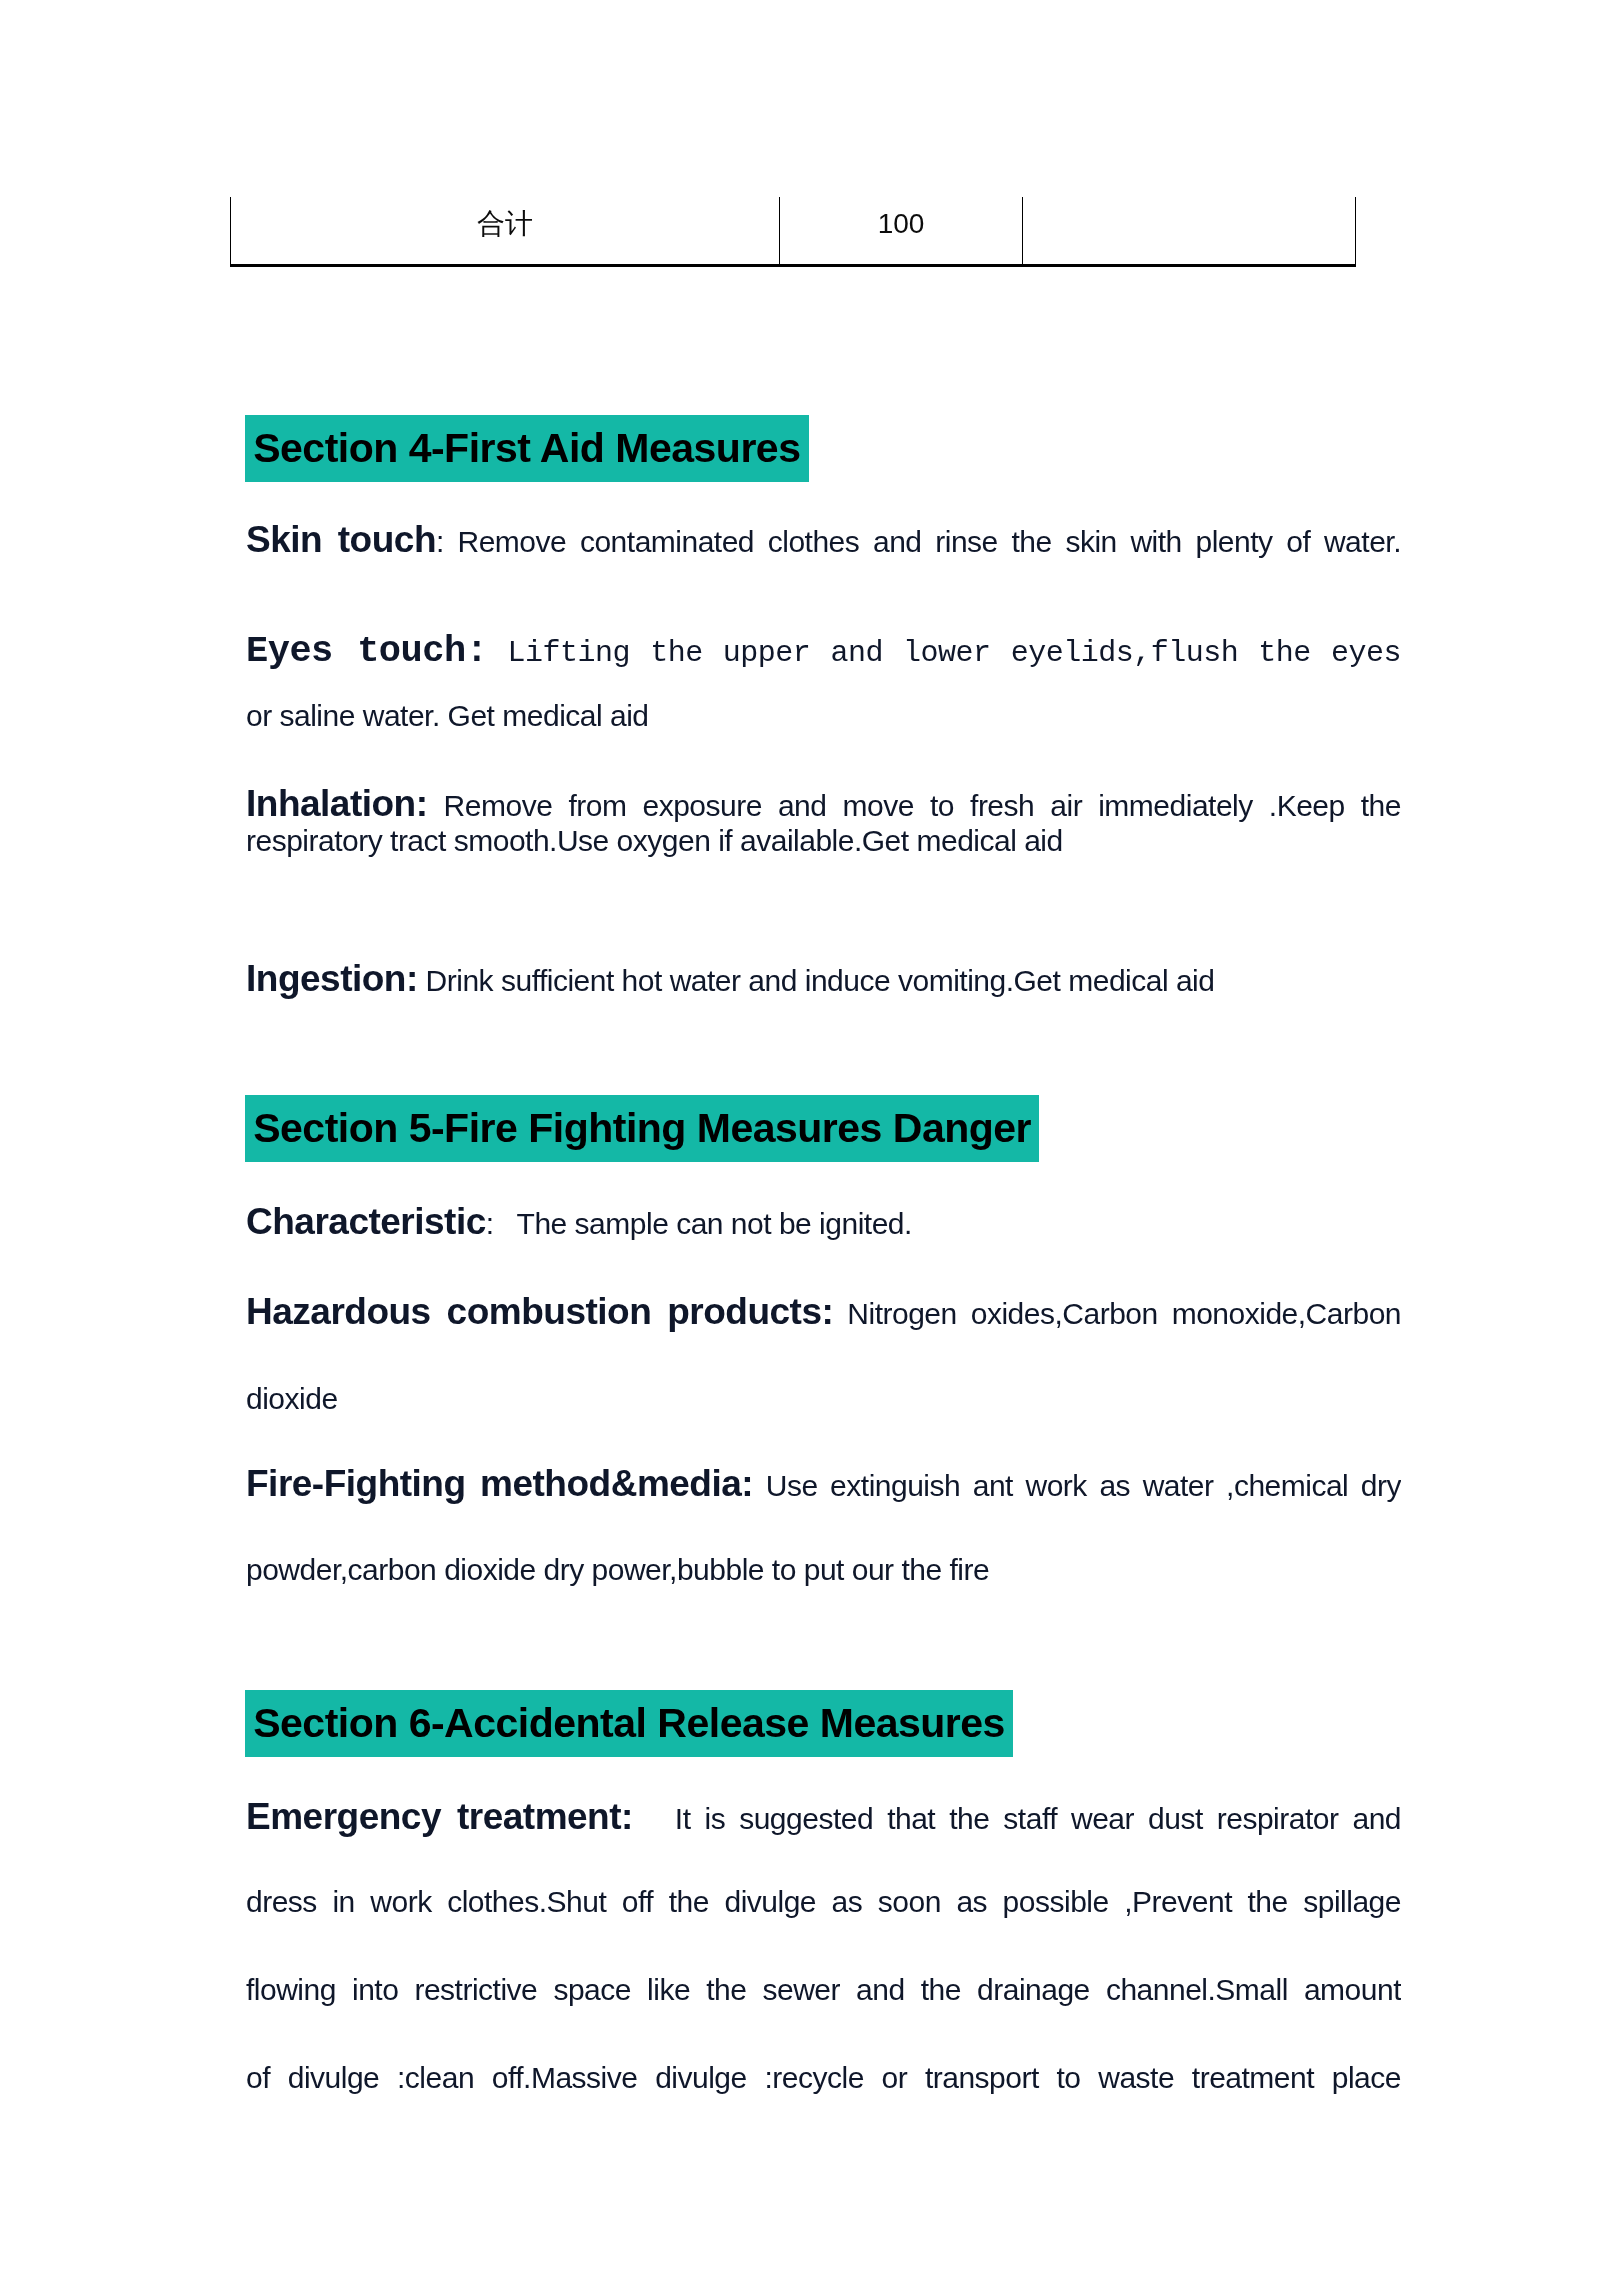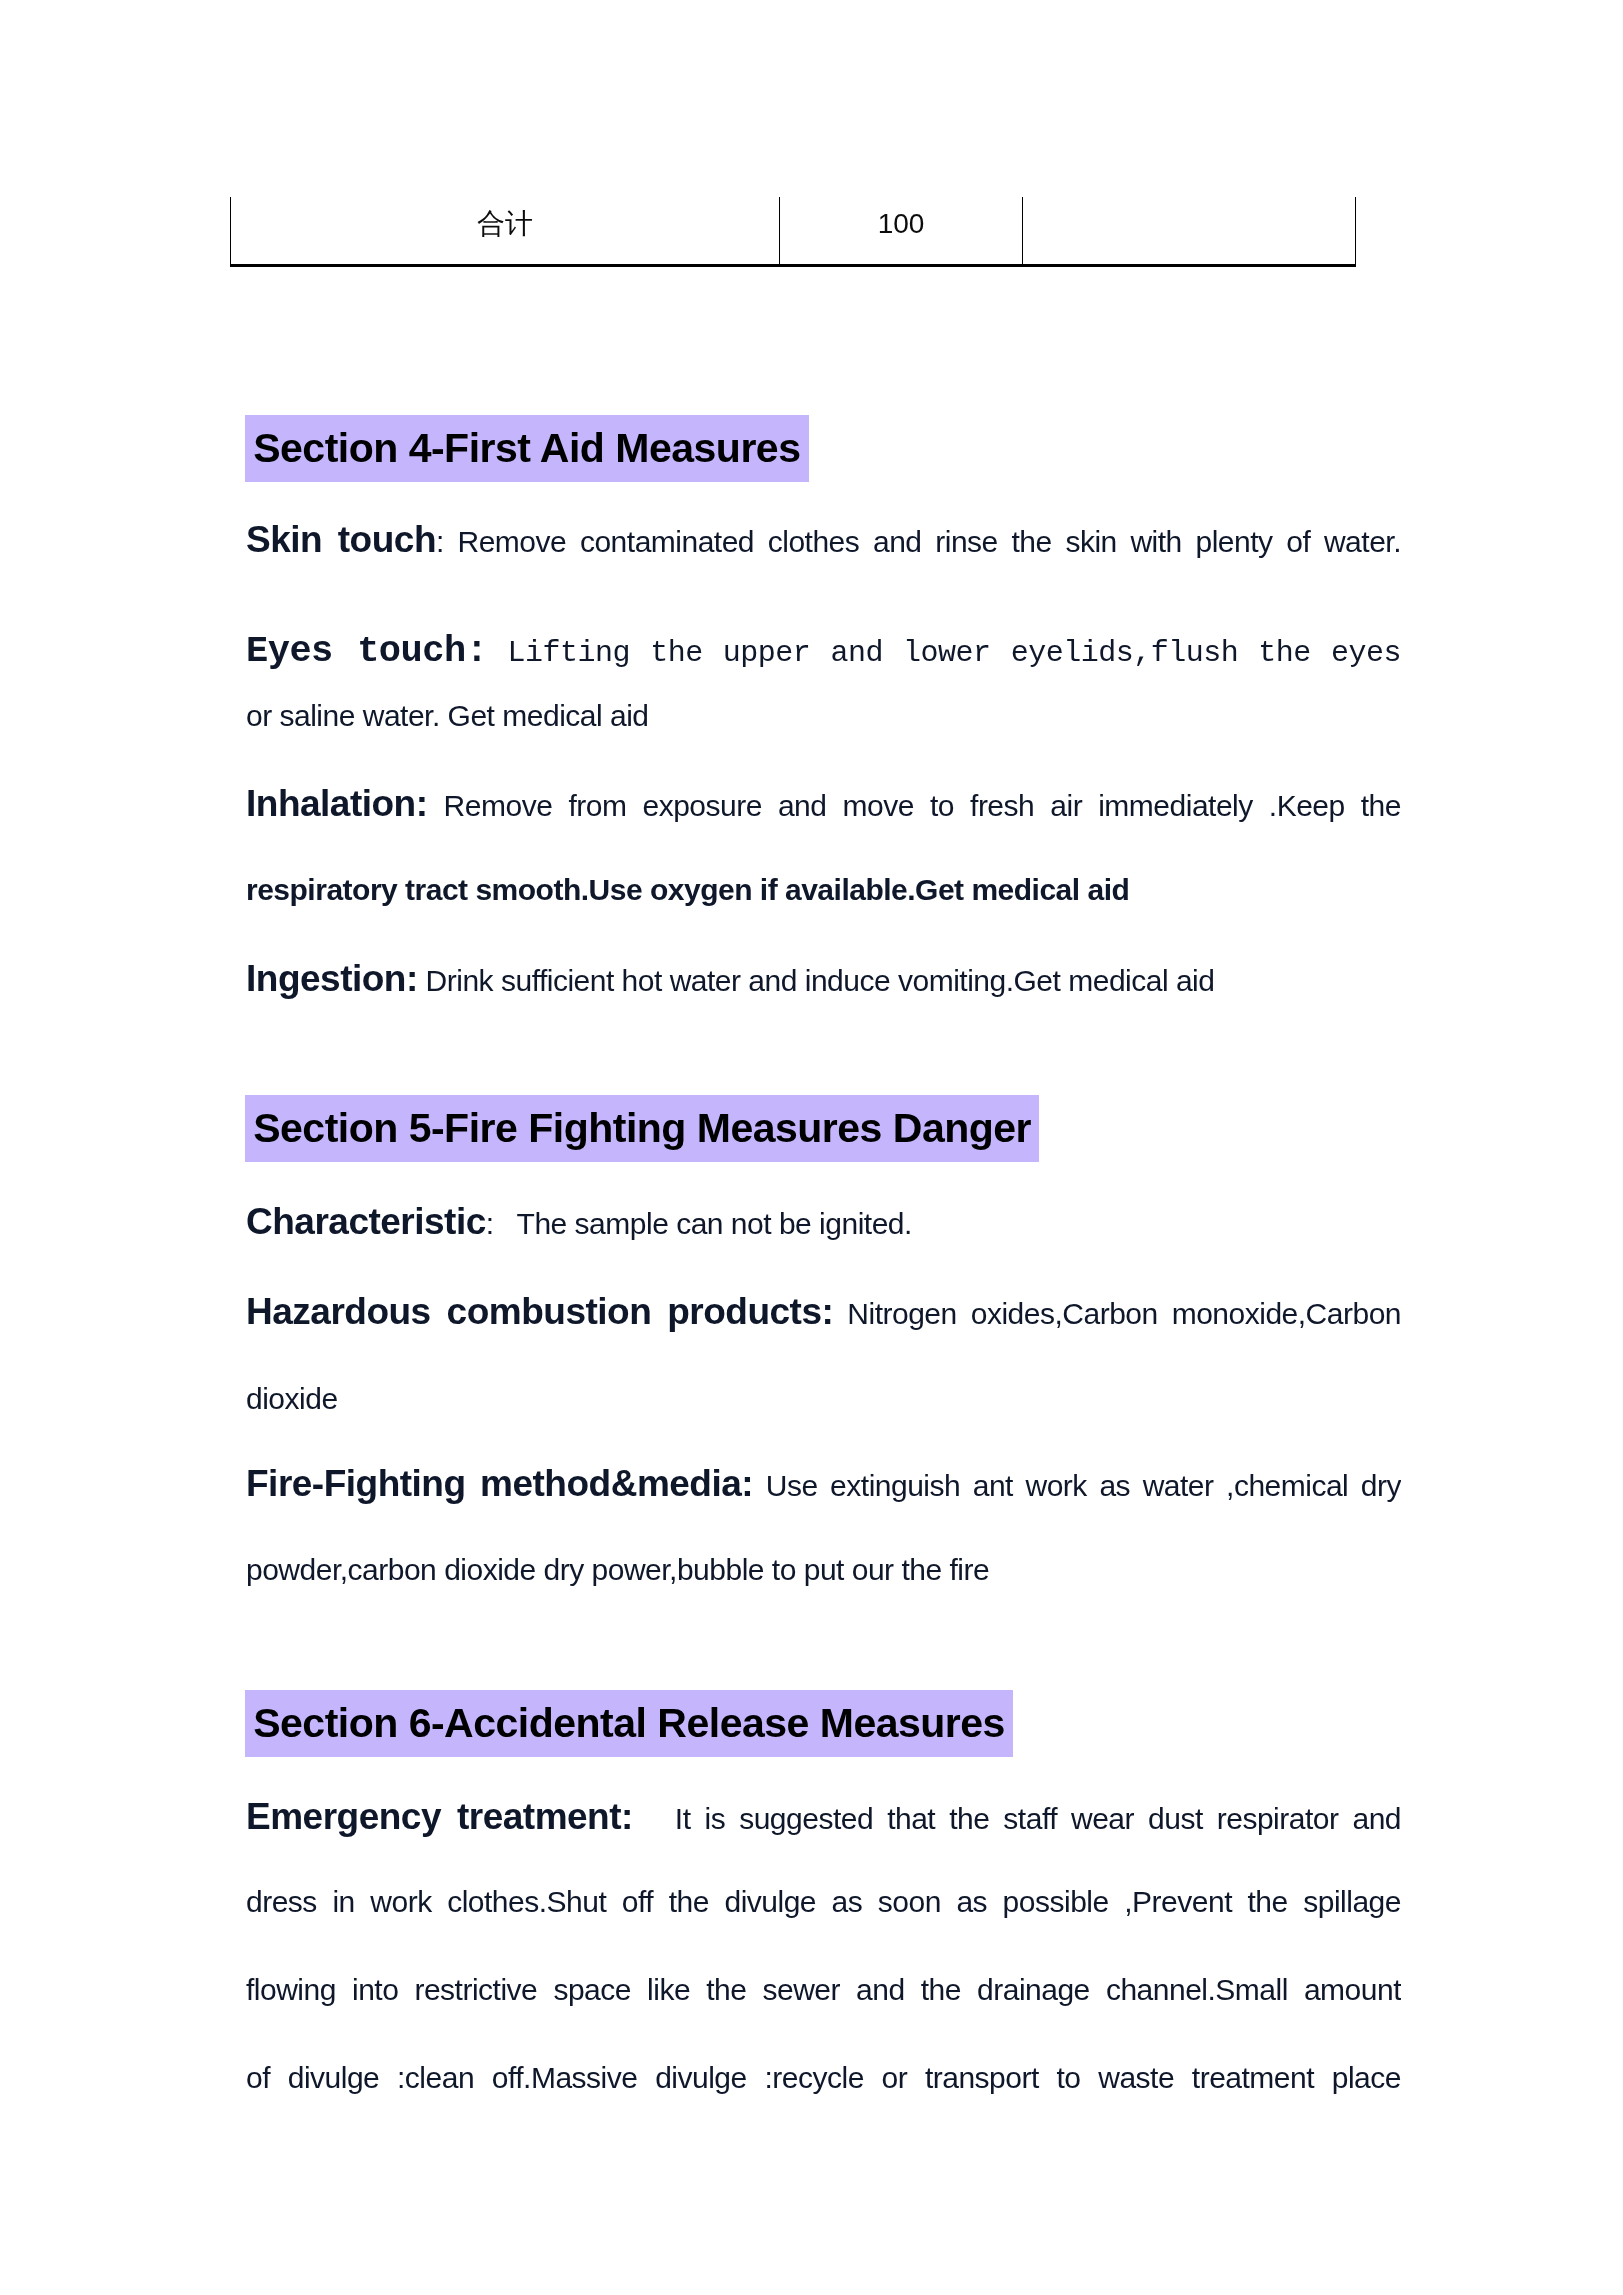--- a/index.html
+++ b/index.html
@@ -16,37 +16,37 @@
     border-left:1.5px solid #000;border-right:1.5px solid #000;
     text-align:center;vertical-align:top;padding:10.2px 4.1px 0 4.1px;
     font-size:28px;line-height:34px;color:#0c0c0c;
   }
   .comp-table tr.row-1 td{border-top:3.6px solid #000;border-bottom:3.1px solid #000;height:58px;}
   .comp-table tr.row-2 td{border-bottom:3.6px solid #000;height:57px;}
   .col-name{width:48.8%;} .col-pct{width:21.6%;} .col-cas{width:29.6%;}
   
   .heading{
     position:absolute;left:245px;height:67px;line-height:67px;
-    display:inline-block;background:#c4b5fd;color:#000;
+    display:inline-block;background:#14b8a6;color:#000;
     font-size:41px;font-weight:bold;letter-spacing:-0.5px;
     padding:0 8.2px;white-space:nowrap;text-align:right;
   }
   #h4{top:415px;} #h5{top:1095px;} #h6{top:1690px;}
   
   .line{
     position:absolute;left:246px;width:1155px;height:46px;line-height:46px;
     font-size:30px;letter-spacing:-0.5px;white-space:nowrap;color:#0f172a;
   }
   .line b{font-size:37px;font-weight:bold;letter-spacing:-0.5px;}
   .just{
     text-align:justify;text-align-last:justify;white-space:normal;
     word-spacing:-0.5px;overflow:hidden;
   }
   #ln0{top:517px;} #ln1{top:628px;font-family:Liberation Mono, monospace;} #ln2{top:693px;} #ln3{top:781px;}
-  #ln4{top:867px;font-weight:bold;} #ln5{top:956px;} #ln6{top:1199px;} #ln7{top:1289px;}
+  #ln4{top:818px;} #ln5{top:956px;} #ln6{top:1199px;} #ln7{top:1289px;}
   #ln8{top:1376px;} #ln9{top:1461px;} #ln10{top:1547px;} #ln11{top:1794px;}
   #ln12{top:1879px;} #ln13{top:1967px;} #ln14{top:2055px;}
 </style>
 </head>
 <body>
 
 <table class="comp-table">
   <colgroup>
       <col class="col-name">
       <col class="col-pct">

